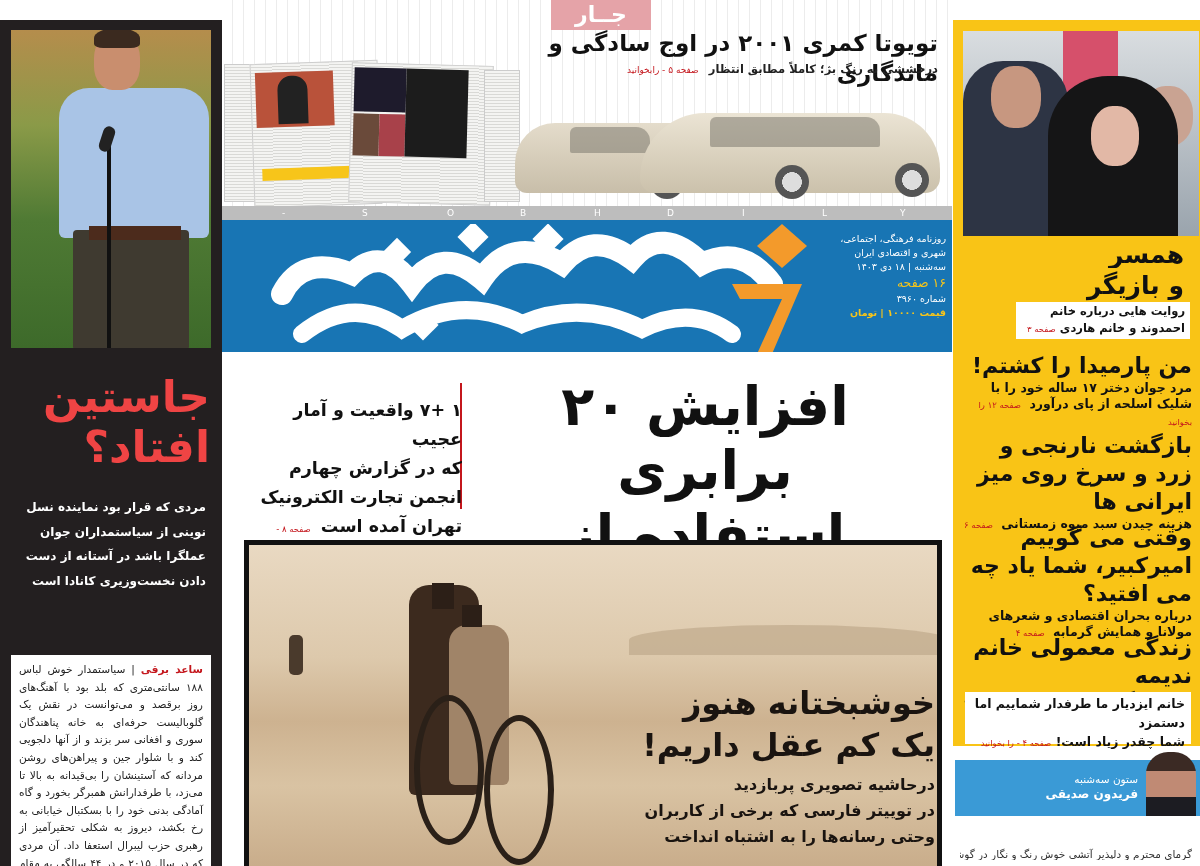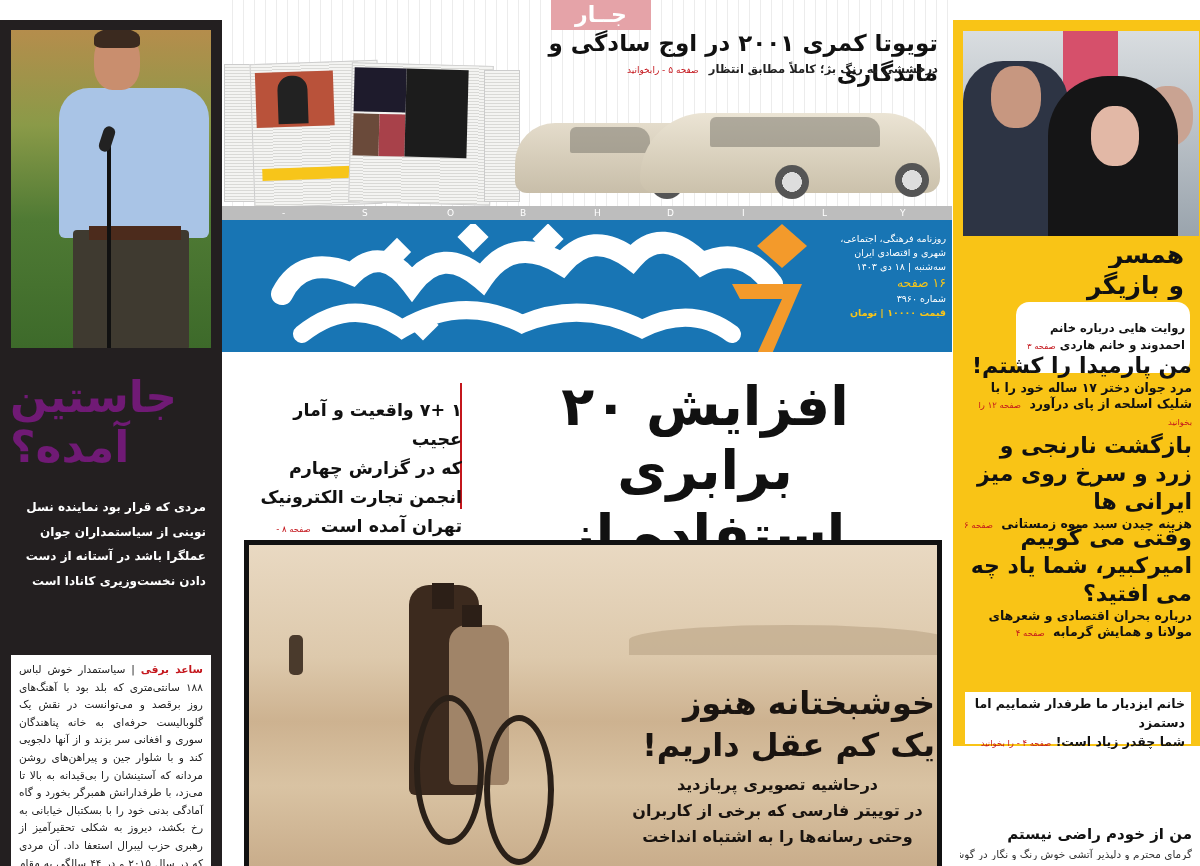--- a/index.html
+++ b/index.html
@@ -12,21 +12,21 @@
   .left-col { left: 0; top: 20px; width: 222px; height: 846px; background: #231f20; }
   .left-photo { left: 11px; top: 30px; width: 200px; height: 318px; overflow: hidden;
     background: linear-gradient(180deg, #b58d4c 0%, #8a9a48 30%, #4f7a34 60%, #3d6a2a 100%); }
   .left-photo .person-head { position:absolute; left: 83px; top: 2px; width: 46px; height: 58px; border-radius: 45% 45% 40% 40%; background: #c98e6e; }
   .left-photo .hair { position:absolute; left: 83px; top: -2px; width: 46px; height: 20px; border-radius: 50% 50% 20% 20%; background: #3b2a1f; }
   .left-photo .shirt { position:absolute; left: 48px; top: 58px; width: 150px; height: 150px; border-radius: 30px 30px 6px 6px; background: #a9c4e6; }
   .left-photo .pants { position:absolute; left: 62px; top: 200px; width: 116px; height: 120px; background: #3f3a30; border-radius: 4px; }
   .left-photo .belt { position:absolute; left: 78px; top: 196px; width: 92px; height: 14px; background: #4c2b1c; }
   .left-photo .mic-stand { position:absolute; left: 96px; top: 100px; width: 4px; height: 220px; background: #111; }
   .left-photo .mic { position:absolute; left: 90px; top: 96px; width: 12px; height: 26px; background: #222; border-radius: 6px; transform: rotate(18deg); }
-  .left-headline { left: 10px; top: 372px; width: 200px; text-align: left; color: #701a75; font-weight: bold; font-size: 44px; line-height: 50px; }
+  .left-headline { left: 10px; top: 372px; width: 200px; text-align: right; color: #ef4444; font-weight: bold; font-size: 44px; line-height: 50px; }
   .left-sub { left: 0; top: 495px; width: 206px; text-align: right; color: #fff; font-weight: bold; font-size: 12px; line-height: 24.5px; }
   .left-article { left: 11px; top: 655px; width: 200px; height: 211px; background: #fff; padding: 6px 8px; }
   .left-article p { font-size: 10.6px; line-height: 17.6px; text-align: justify; color: #222; }
   .left-article .author { color: #c4161c; font-weight: bold; }
 
   
   .stripes { left: 222px; top: 0; width: 730px; height: 207px;
     background: repeating-linear-gradient(90deg, #ffffff 0px, #ffffff 10px, #ececec 10px, #ececec 11px); }
   .jar-box { left: 551px; top: 0; width: 100px; height: 30px; background: #e5a3a8; }
   .jar-text { left: 561px; top: 2px; width: 80px; text-align: center; color: #fff; font-weight: bold; font-size: 22px; }
@@ -68,35 +68,35 @@
   .photo-frame { left: 244px; top: 540px; width: 698px; height: 326px; border: 5px solid #111; border-bottom: none;
     background: linear-gradient(180deg, #e9d9c2 0%, #ddc9ac 35%, #cdb290 55%, #d9c3a3 75%, #c9ad8b 100%); overflow: hidden; }
   .hills { position:absolute; left: 380px; top: 80px; width: 320px; height: 30px; background: #bfa98c; border-radius: 50% 50% 0 0; opacity: .7; }
   .rider-man { position:absolute; left: 160px; top: 40px; width: 70px; height: 210px; background: #3c2a1e; border-radius: 20px 20px 6px 6px; }
   .rider-kid { position:absolute; left: 200px; top: 80px; width: 60px; height: 160px; background: #a08468; border-radius: 18px 18px 6px 6px; }
   .fez1 { position:absolute; left: 183px; top: 38px; width: 22px; height: 26px; background: #2c1f17; }
   .fez2 { position:absolute; left: 213px; top: 60px; width: 20px; height: 22px; background: #2c1f17; }
   .bike-wheel { position:absolute; width: 70px; height: 150px; border: 6px solid #2a2018; border-radius: 50%; }
   .far-rider { position:absolute; left: 40px; top: 90px; width: 14px; height: 40px; background: #4a3a2c; border-radius: 5px; }
   .photo-head { left: 630px; top: 682px; width: 305px; text-align: right; font-weight: bold; font-size: 32px; line-height: 42px; color: #1a1410; }
-  .photo-sub { left: 620px; top: 772px; width: 315px; text-align: center; font-weight: bold; font-size: 16px; line-height: 26px; color: #1a1410; }
+  .photo-sub { left: 620px; top: 772px; width: 315px; text-align: right; font-weight: bold; font-size: 16px; line-height: 26px; color: #1a1410; }
 
   
   .right-col { left: 953px; top: 20px; width: 247px; height: 726px; background: #f9c416; }
   .right-photo { left: 963px; top: 31px; width: 236px; height: 205px; overflow: hidden; background: linear-gradient(180deg,#d9dde0,#9aa4ad); }
   .rp-curtain { position:absolute; left: 100px; top: 0; width: 55px; height: 80px; background: #d6506b; }
   .rp-man { position:absolute; left: 0px; top: 30px; width: 105px; height: 200px; background: #2d3444; border-radius: 40px 40px 0 0; }
   .rp-manface { position:absolute; left: 28px; top: 35px; width: 50px; height: 62px; background: #c79780; border-radius: 45%; }
   .rp-woman { position:absolute; left: 85px; top: 45px; width: 130px; height: 180px; background: #151516; border-radius: 60px 60px 0 0; }
   .rp-womanface { position:absolute; left: 128px; top: 75px; width: 48px; height: 60px; background: #e2b8a6; border-radius: 45%; }
   .rp-old { position:absolute; left: 180px; top: 55px; width: 50px; height: 60px; background: #c9a392; border-radius: 45%; }
   .yellow-box { background: #f9c416; color: #111; font-weight: bold; }
   .rh1 { left: 1012px; top: 236px; width: 178px; height: 40px; text-align: right; font-size: 25px; line-height: 38px; padding-right: 6px; }
   .rh2 { left: 1023px; top: 268px; width: 167px; height: 38px; text-align: right; font-size: 25px; line-height: 36px; padding-right: 6px; }
-  .rh-sub { left: 1016px; top: 302px; width: 174px; background: #fff; text-align: right; font-size: 11.5px; font-weight: bold; line-height: 17px; padding: 18px 5px; color: #111; border-radius: 13px; }
+  .rh-sub { left: 1016px; top: 302px; width: 174px; background: #fff; text-align: right; font-size: 11.5px; font-weight: bold; line-height: 17px; padding: 1px 5px; color: #111; }
   .rh-sub .ref { color: #c4161c; font-size: 8.5px; font-weight: normal; }
 
   .rcol-text { left: 960px; width: 232px; text-align: right; color: #111; font-weight: bold; }
   .rcol-text .ref { color: #c4161c; font-size: 8.5px; font-weight: normal; margin-right: 4px; }
   .r-big { font-size: 22px; line-height: 28px; }
   .r-small { font-size: 12.5px; line-height: 16px; }
   .white-note { left: 965px; top: 692px; width: 226px; height: 52px; background: #fff; text-align: right; padding: 2px 6px; font-weight: bold; font-size: 12.5px; line-height: 19px; color: #111; }
   .white-note .ref { color: #c4161c; font-size: 8.5px; font-weight: normal; margin-top: 46px; }
 
   .col-box { left: 955px; top: 760px; width: 245px; height: 56px; background: #3a9ad6; }
@@ -116,21 +116,21 @@
     <div class="shirt"></div>
       <div class="pants"></div>
       <div class="belt"></div>
     <div class="person-head"></div>
       <div class="hair"></div>
     <div class="mic-stand"></div>
       <div class="mic"></div>
   </div>
   <div class="abs left-headline">
     <div>جاستین</div>
-    <div>آمده؟</div>
+    <div>افتاد؟</div>
   </div>
   <div class="abs left-sub">مردی که قرار بود نماینده نسل نوینی از سیاستمداران جوان عملگرا باشد در آستانه از دست دادن نخست‌وزیری کانادا است</div>
   <div class="abs left-article">
     <p><span class="author">ساعد برقی</span> | <span>سیاستمدار خوش لباس ۱۸۸ سانتی‌متری که بلد بود با آهنگ‌های روز برقصد و می‌توانست در نقش یک گلوبالیست حرفه‌ای به خانه پناهندگان سوری و افغانی سر بزند و از آنها دلجویی کند و با شلوار جین و پیراهن‌های روشن مردانه که آستینشان را بی‌قیدانه به بالا تا می‌زد، با طرفدارانش همبرگر بخورد و گاه آمادگی بدنی خود را با بسکتبال خیابانی به رخ بکشد، دیروز به شکلی تحقیرآمیز از رهبری حزب لیبرال استعفا داد. آن مردی که در سال ۲۰۱۵ و در ۴۴ سالگی به مقام نخست وزیری کانادا رسیده بود و قرار بود همچون یک سیاستمدار امروزی</span></p>
   </div>
 
   <div class="abs stripes"></div>
   <div class="abs jar-box"></div>
   <div class="abs jar-text">جــار</div>
   <div class="abs car-head">تویوتا کمری ۲۰۰۱ در اوج سادگی و ماندگاری</div>
@@ -254,21 +254,29 @@
     <div class="r-small"><span>مرد جوان دختر ۱۷ ساله خود را با شلیک اسلحه از پای درآورد</span> <span class="ref">صفحه ۱۲ را بخوانید</span></div>
   </div>
   <div class="abs rcol-text" style="top:432px;">
     <div class="r-big">بازگشت نارنجی و زرد و سرخ روی میز ایرانی ها</div>
     <div class="r-small"><span>هزینه چیدن سبد میوه زمستانی</span> <span class="ref">صفحه ۶</span></div>
   </div>
   <div class="abs rcol-text" style="top:524px;">
     <div class="r-big">وقتی می گوییم امیرکبیر، شما یاد چه می افتید؟</div>
     <div class="r-small"><span>درباره بحران اقتصادی و شعرهای مولانا و همایش گرمابه</span> <span class="ref">صفحه ۴</span></div>
   </div>
+  <div class="abs rcol-text" style="top:634px;">
+    <div class="r-big">زندگی معمولی خانم ندیمه</div>
+    <div class="r-small"><span>قصه‌های گمشده/پاورقی روزهای فرد</span> <span class="ref">صفحه ۴</span></div>
+  </div>
   <div class="abs white-note">
     <div>خانم ایزدیار ما طرفدار شماییم اما دستمزد</div>
     <div><span>شما چقدر زیاد است!</span> <span class="ref">صفحه ۴ - را بخوانید</span></div>
   </div>
 
-  <div class="abs col-title">من از خودم راضی نیستم</div>
+  <div class="abs col-box">
+    <div class="col-photo"></div>
+    <div class="col-label">ستون سه‌شنبه</div>
+    <div class="col-author">فریدون صدیقی</div>
+  </div>
   <div class="abs col-body">گرمای محترم و دلپذیر آتشی خوش رنگ و نگار در گوشه‌ای</div>
 
 </div>
 
 </body></html>

